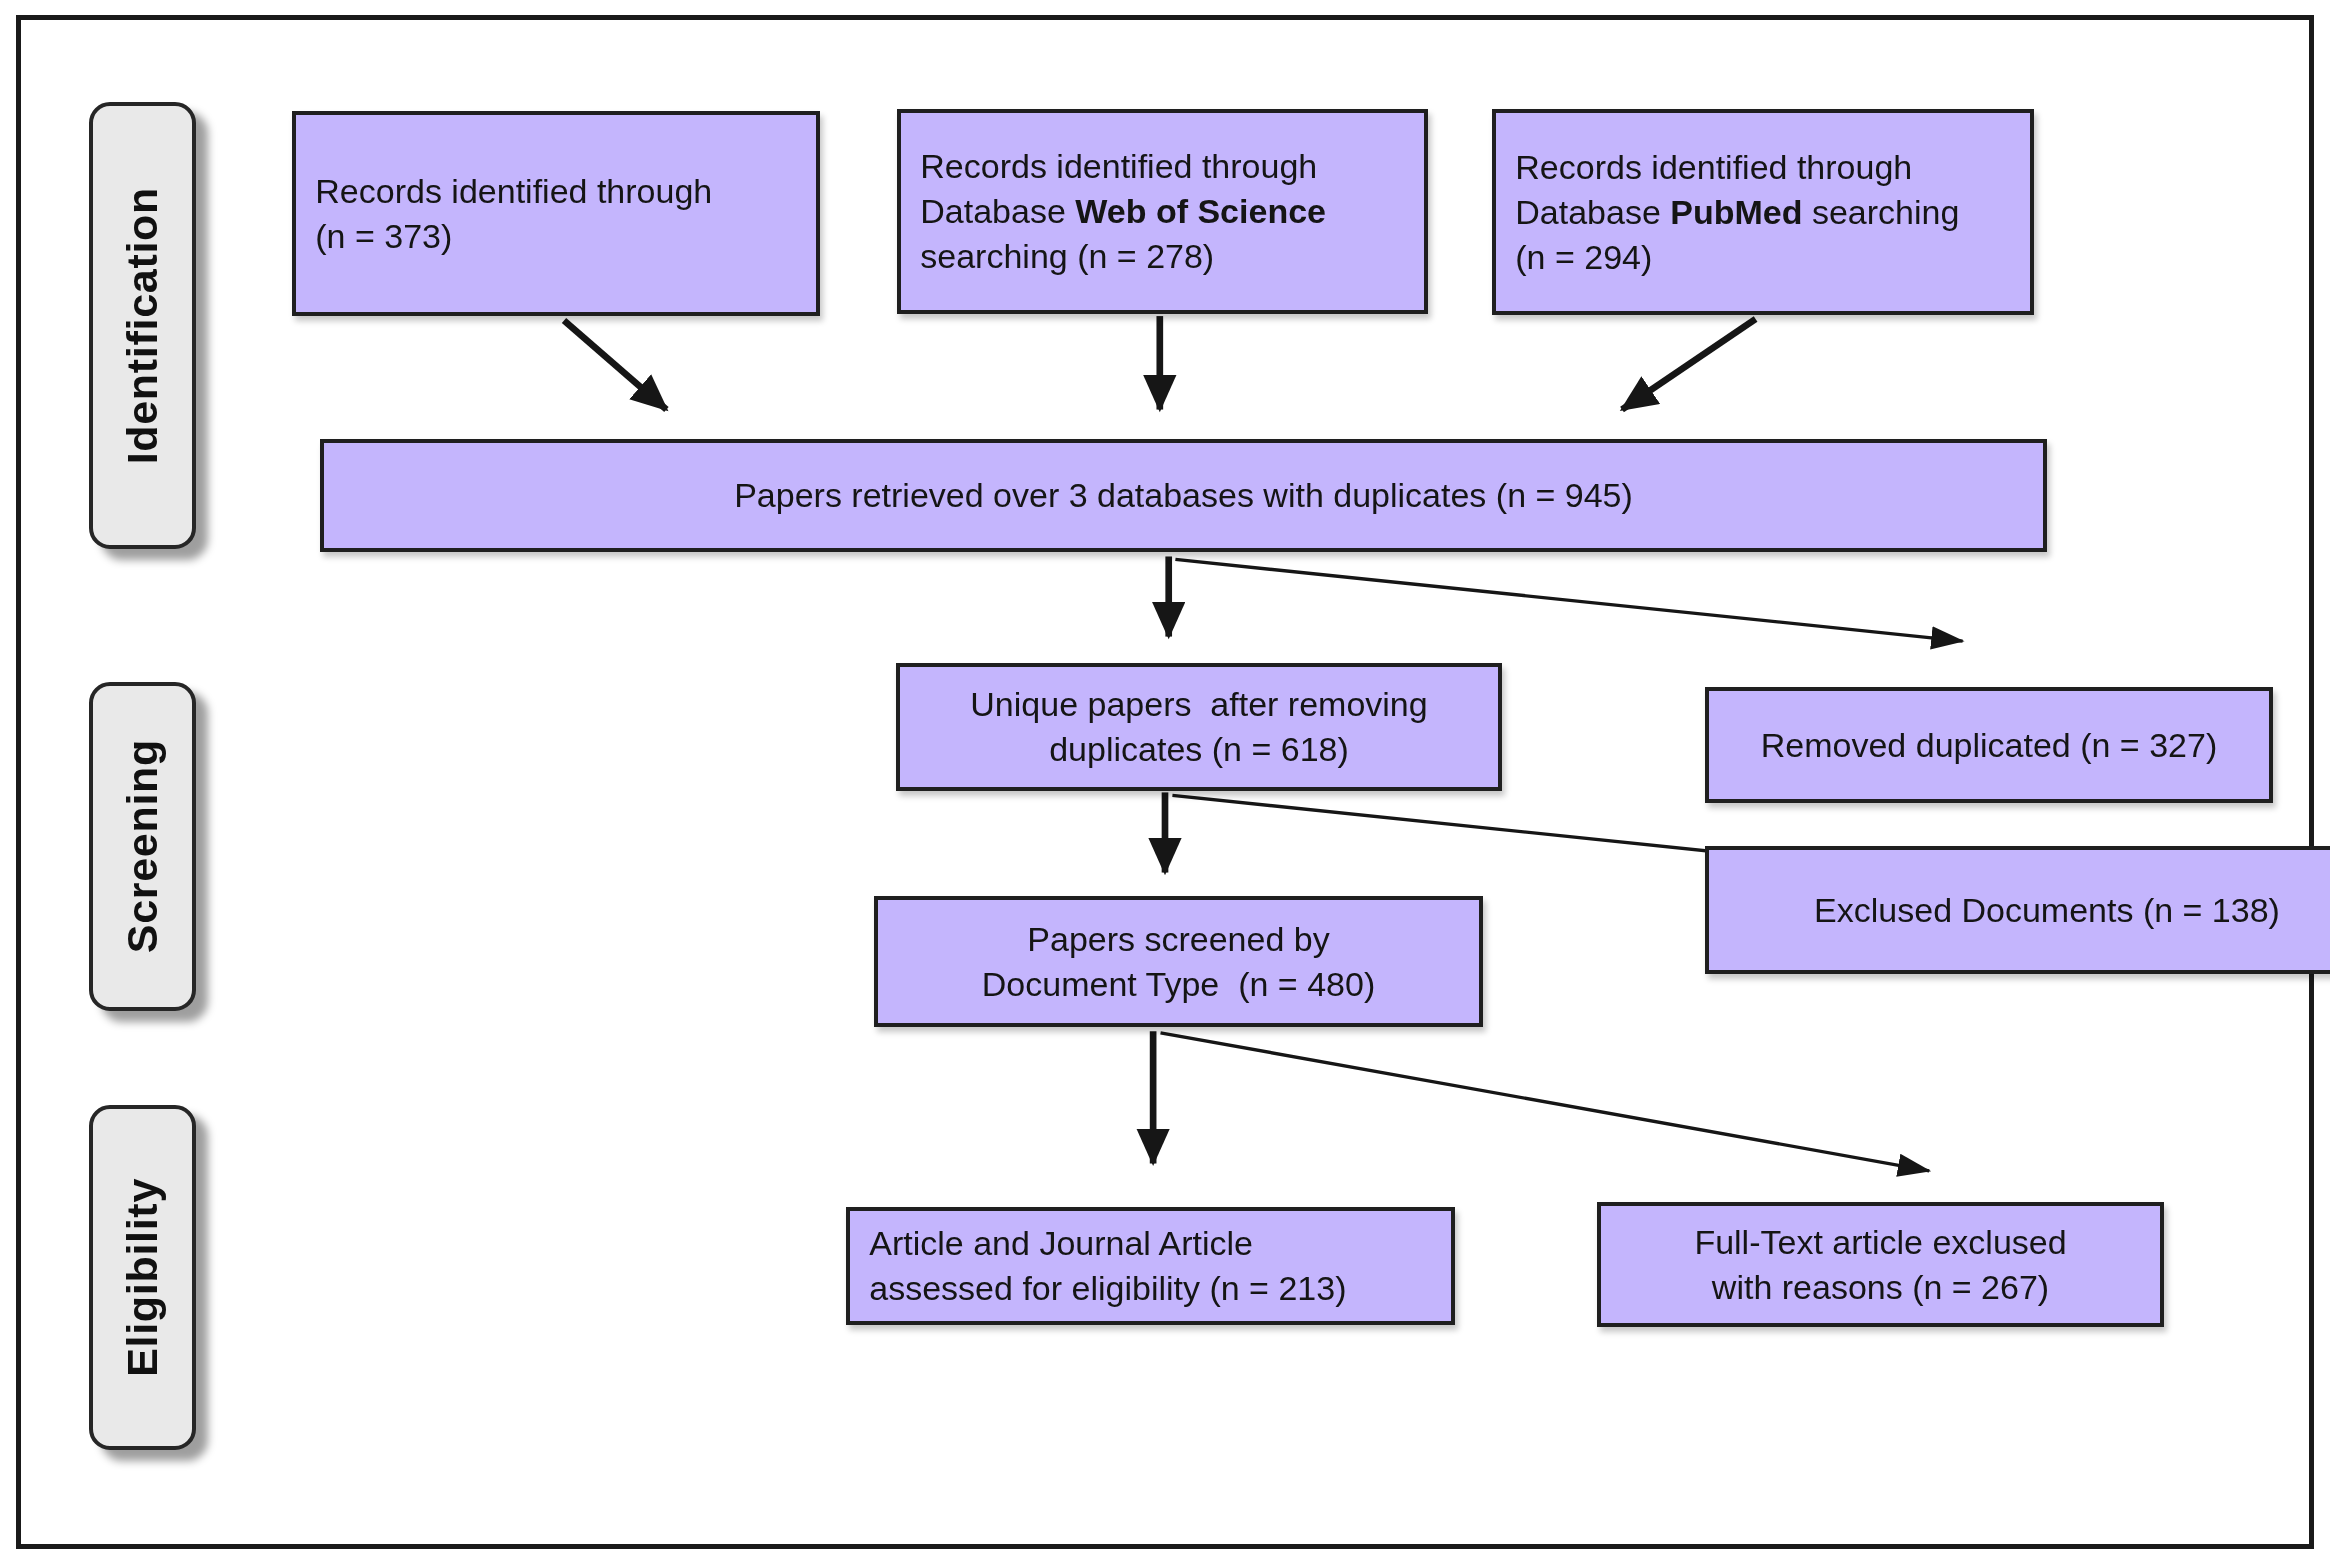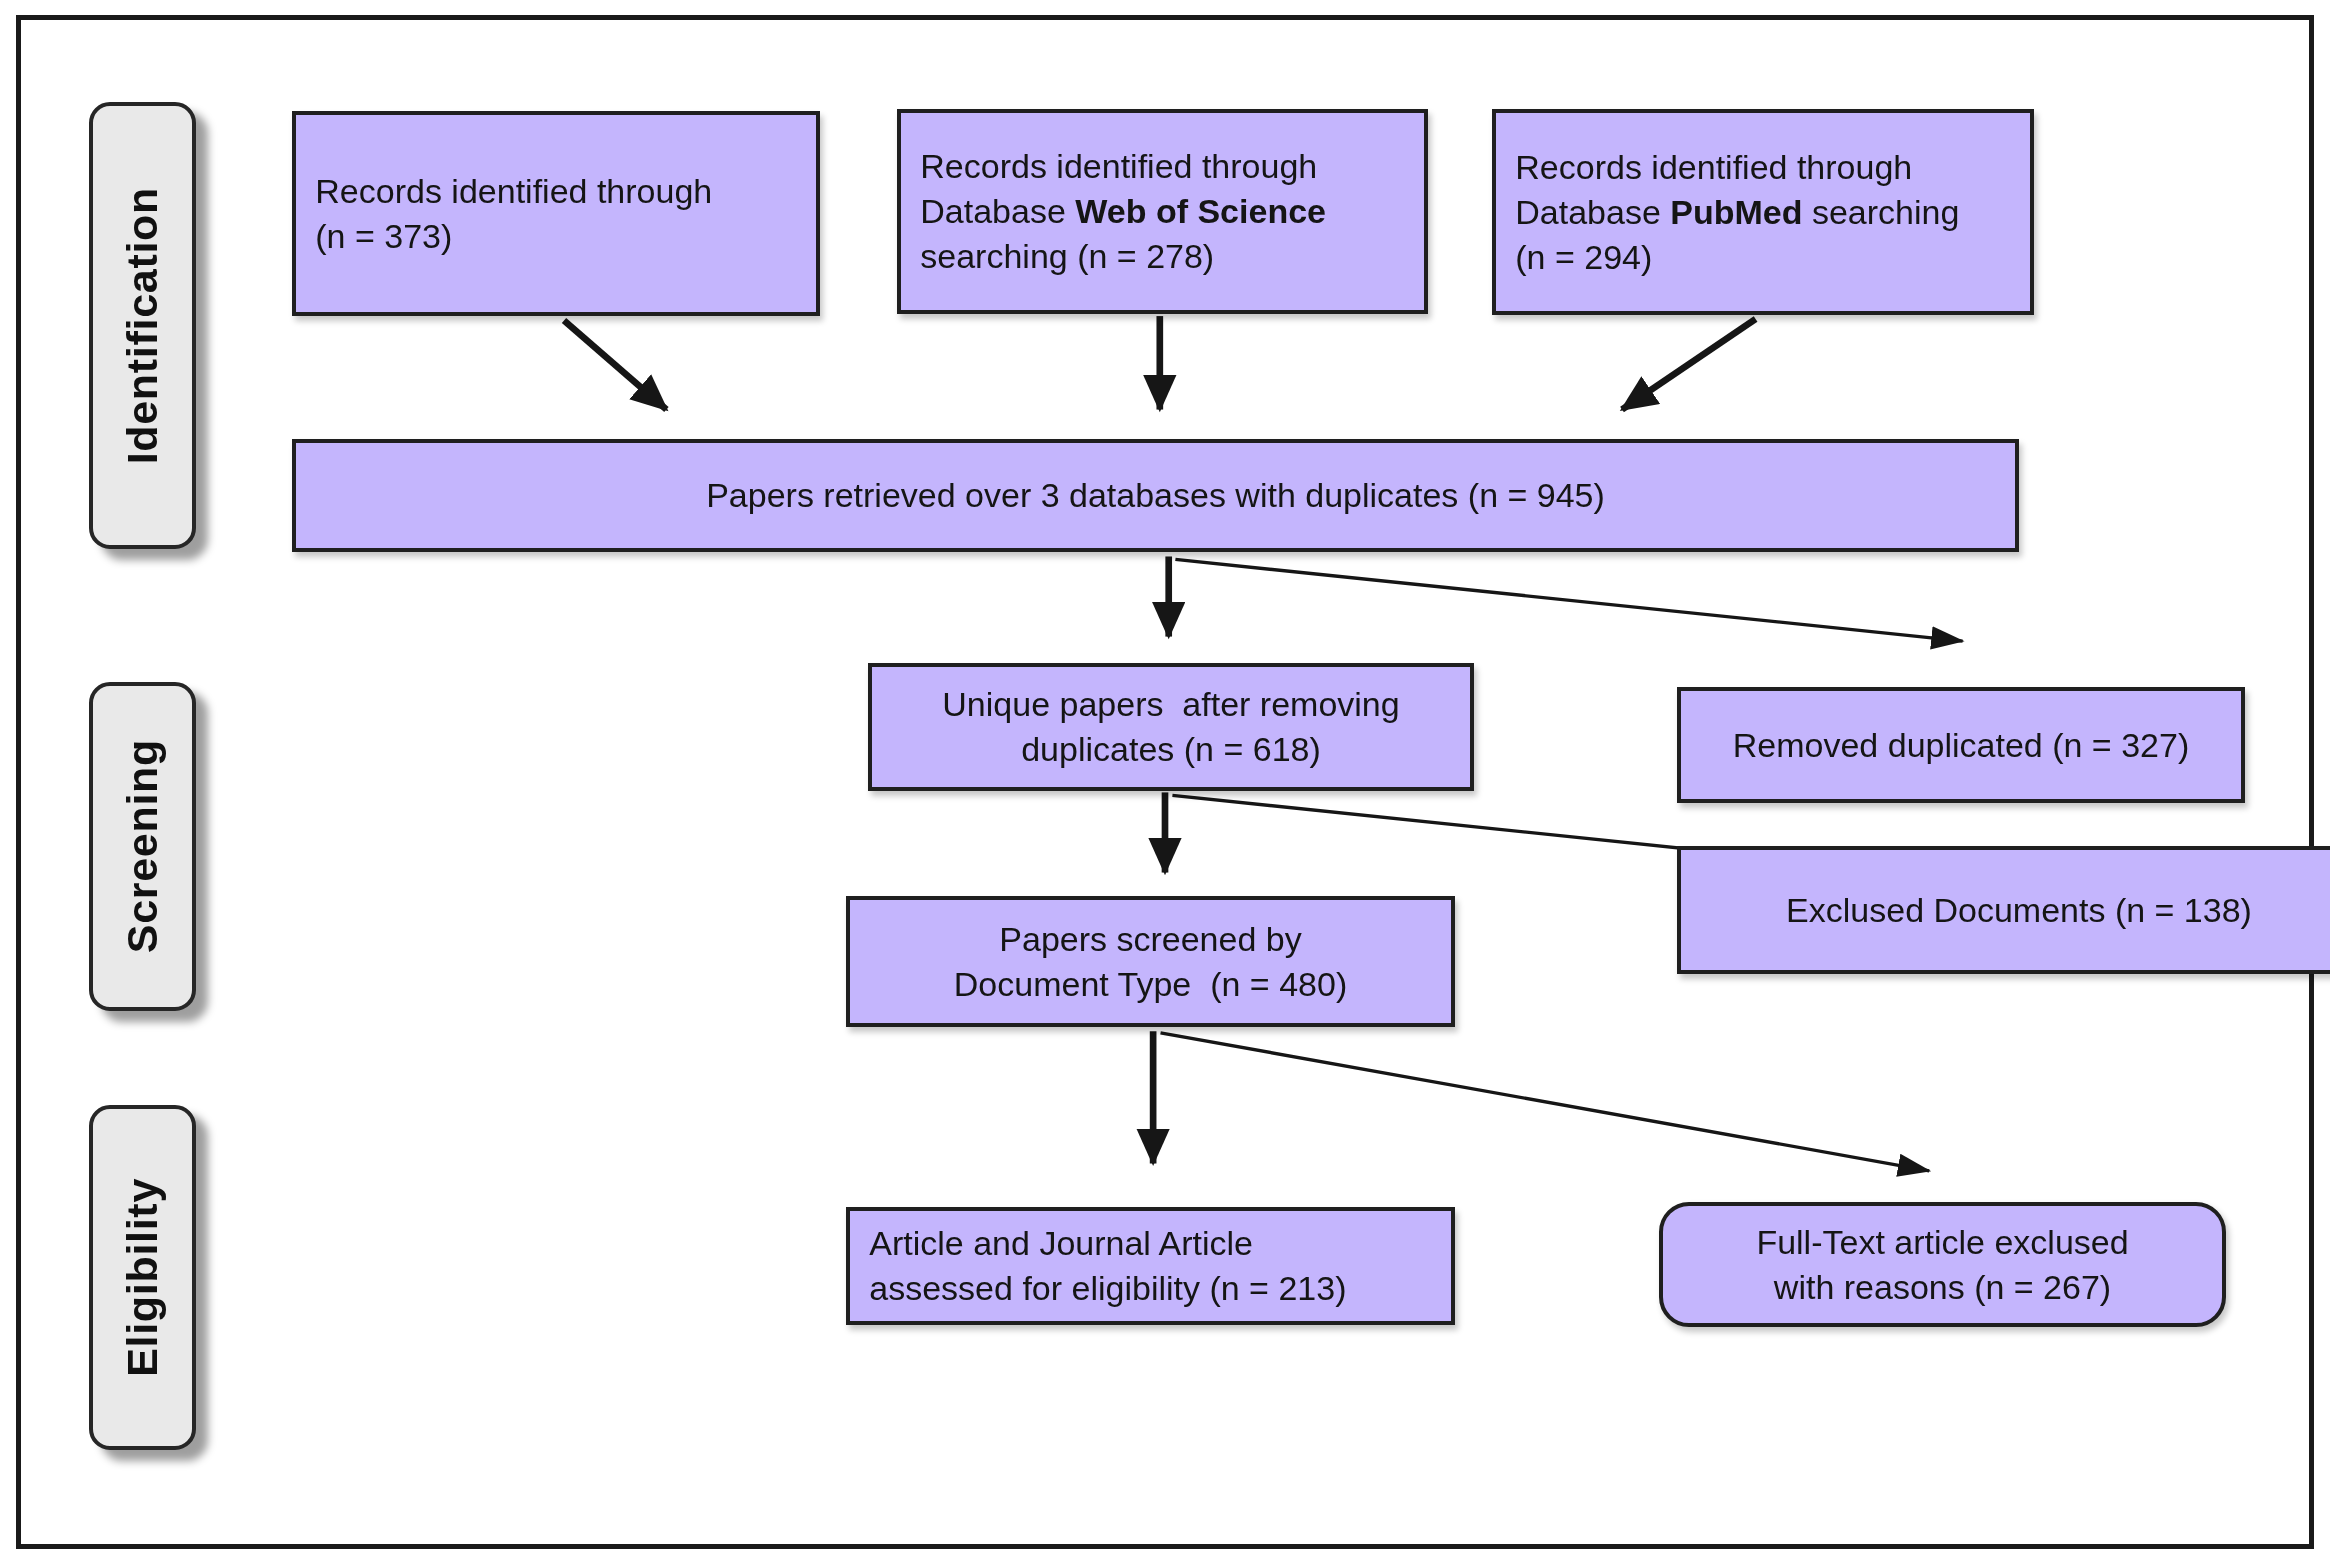--- a/index.html
+++ b/index.html
@@ -60,33 +60,33 @@
     color: #151515;
     font-size: 34px;
     line-height: 45px;
     display: flex;
     flex-direction: column;
     justify-content: center;
     box-shadow: 3px 4.5px 6px rgba(0,0,0,0.22);
   }
   .fbox .ln { white-space: pre; }
   .fbox.left-align  { align-items: flex-start; text-align: left;  padding: 0 19.3px; }
-  .fbox.center      { align-items: center;     text-align: center; padding: 16px 9px; }
+  .fbox.center      { align-items: center;     text-align: center; padding: 16px 9px; margin-left: 28px; }
   .fbox b { font-weight: 700; }
 
   #box-scopus    { left: 292px;  top: 111px;  width: 528px;  height: 205px; }
   #box-wos       { left: 897px; top: 109px;  width: 531px;  height: 205px; }
   #box-pubmed    { left: 1492px; top: 109px;  width: 542px;  height: 206px; }
   #box-retrieved { left: 292px;  top: 439px;  width: 1727px; height: 113px; }
   #box-unique    { left: 868px; top: 663px;  width: 606px;  height: 128px; }
   #box-removed   { left: 1677px; top: 687px;  width: 568px;  height: 116px; }
   #box-screened  { left: 846px; top: 896px; width: 609px;  height: 131px; }
   #box-excluded  { left: 1677px; top: 846px; width: 684px;  height: 128px; }
   #box-eligible  { left: 846px; top: 1195px; width: 609px;  height: 118px; margin-top: 12px; }
-  #box-fulltext  { left: 1659px; top: 1202px; width: 567px;  height: 125px; border-radius: 30px; }
+  #box-fulltext  { left: 1569px; top: 1202px; width: 567px;  height: 125px; }
 
   
   #arrows {
     position: absolute;
     left: 0; top: 0;
     width: 2330px;
     height: 1567px;
     pointer-events: none;
   }
   .arrow-thick { stroke: #161616; stroke-width: 9; fill: none; }

